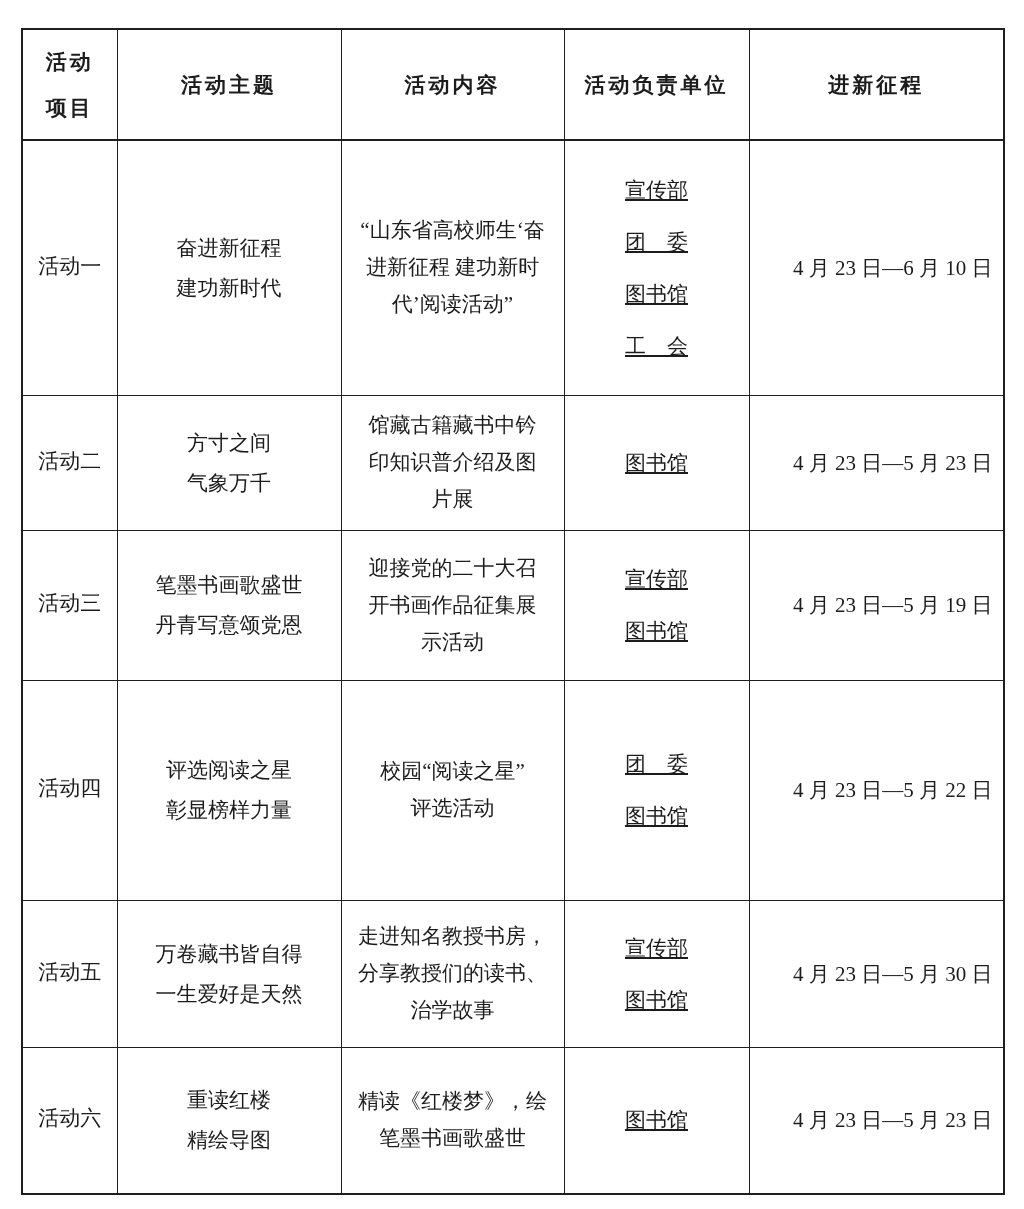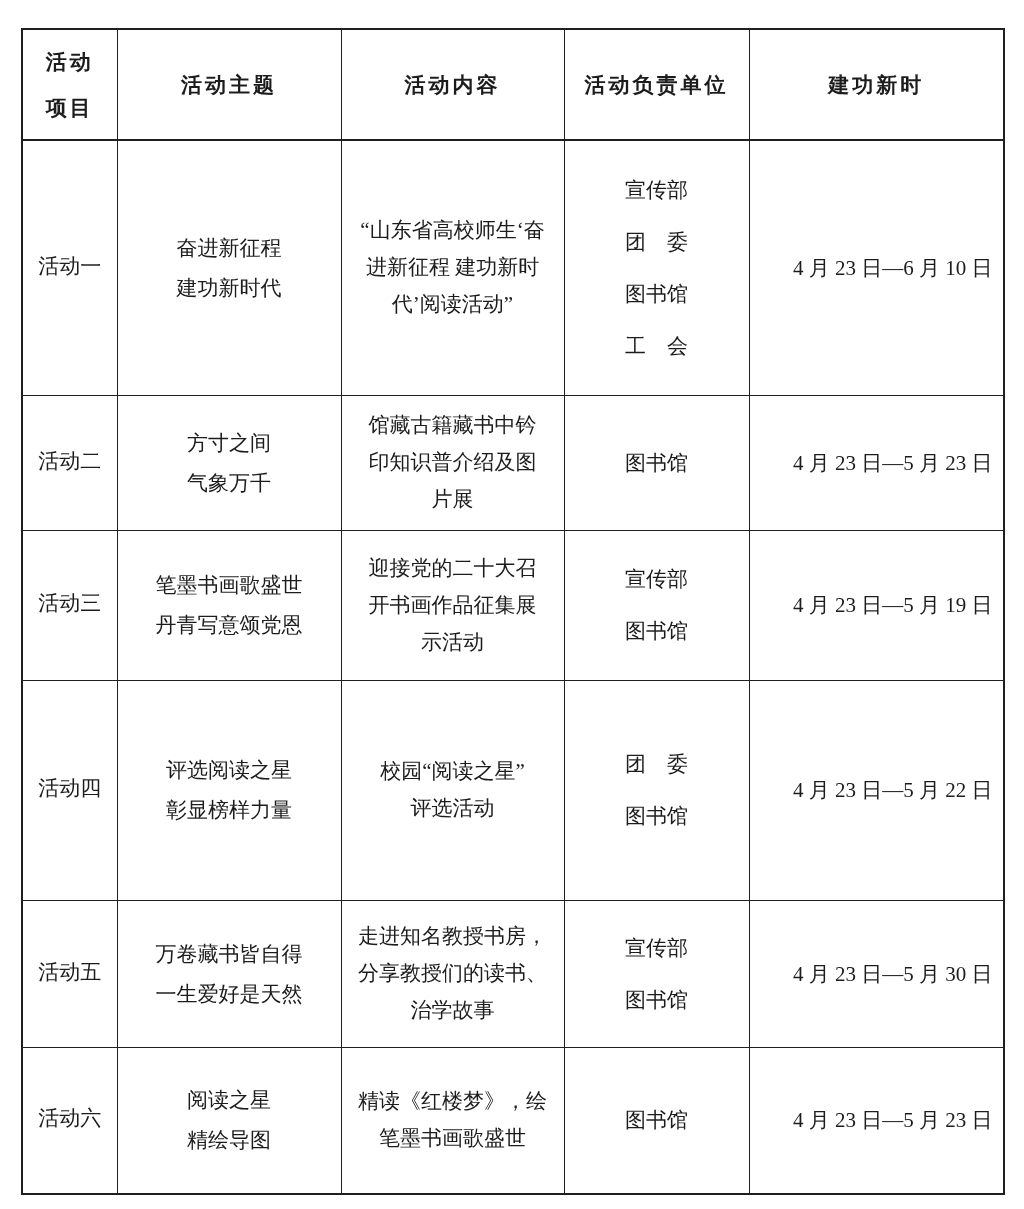--- a/index.html
+++ b/index.html
@@ -47,21 +47,21 @@
   tbody tr.r0   { height: 255px; }
   tbody tr.r1   { height: 135px; }
   tbody tr.r2   { height: 150px; }
   tbody tr.r3   { height: 220px; }
   tbody tr.r4   { height: 147px; }
   tbody tr.r5   { height: 147px; }
 
   td.c-project  { line-height: 52px; font-family: Liberation Mono, monospace; }
   td.c-theme    { line-height: 40px; }
   td.c-content  { line-height: 37px; }
-  td.c-units    { line-height: 52px; }
+  td.c-units    { line-height: 52px; text-decoration: underline; }
   td.c-time     { white-space: nowrap; line-height: 40px; padding-left: 37px; }
 </style>
 </head>
 <body>
 
 <div class="doc">
   <table class="activity-table">
     <colgroup>
       <col style="width:95px">
       <col style="width:224px">
@@ -69,21 +69,21 @@
       <col style="width:185px">
       <col style="width:255px">
     </colgroup>
     <thead>
       <tr>
         <th>活动
 项目</th>
         <th>活动主题</th>
         <th>活动内容</th>
         <th>活动负责单位</th>
-        <th>建功新时</th>
+        <th>进新征程</th>
       </tr>
     </thead>
     <tbody>
       <tr class="r0">
         <td class="c-project">活动一</td>
         <td class="c-theme">奋进新征程
 建功新时代</td>
         <td class="c-content">“山东省高校师生‘奋
 进新征程 建功新时
 代’阅读活动”</td>
@@ -130,21 +130,21 @@
 一生爱好是天然</td>
         <td class="c-content">走进知名教授书房，
 分享教授们的读书、
 治学故事</td>
         <td class="c-units">宣传部
 图书馆</td>
         <td class="c-time">4 月 23 日—5 月 30 日</td>
       </tr>
       <tr class="r5">
         <td class="c-project">活动六</td>
-        <td class="c-theme">阅读之星
+        <td class="c-theme">重读红楼
 精绘导图</td>
         <td class="c-content">精读《红楼梦》，绘
 笔墨书画歌盛世</td>
         <td class="c-units">图书馆</td>
         <td class="c-time">4 月 23 日—5 月 23 日</td>
       </tr>
     </tbody>
   </table>
 </div>
 

